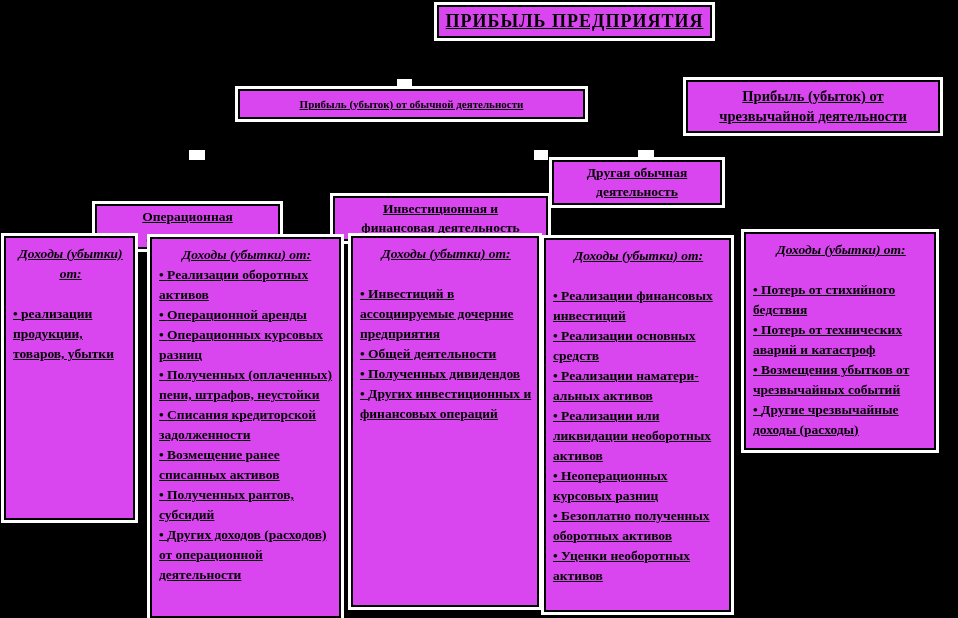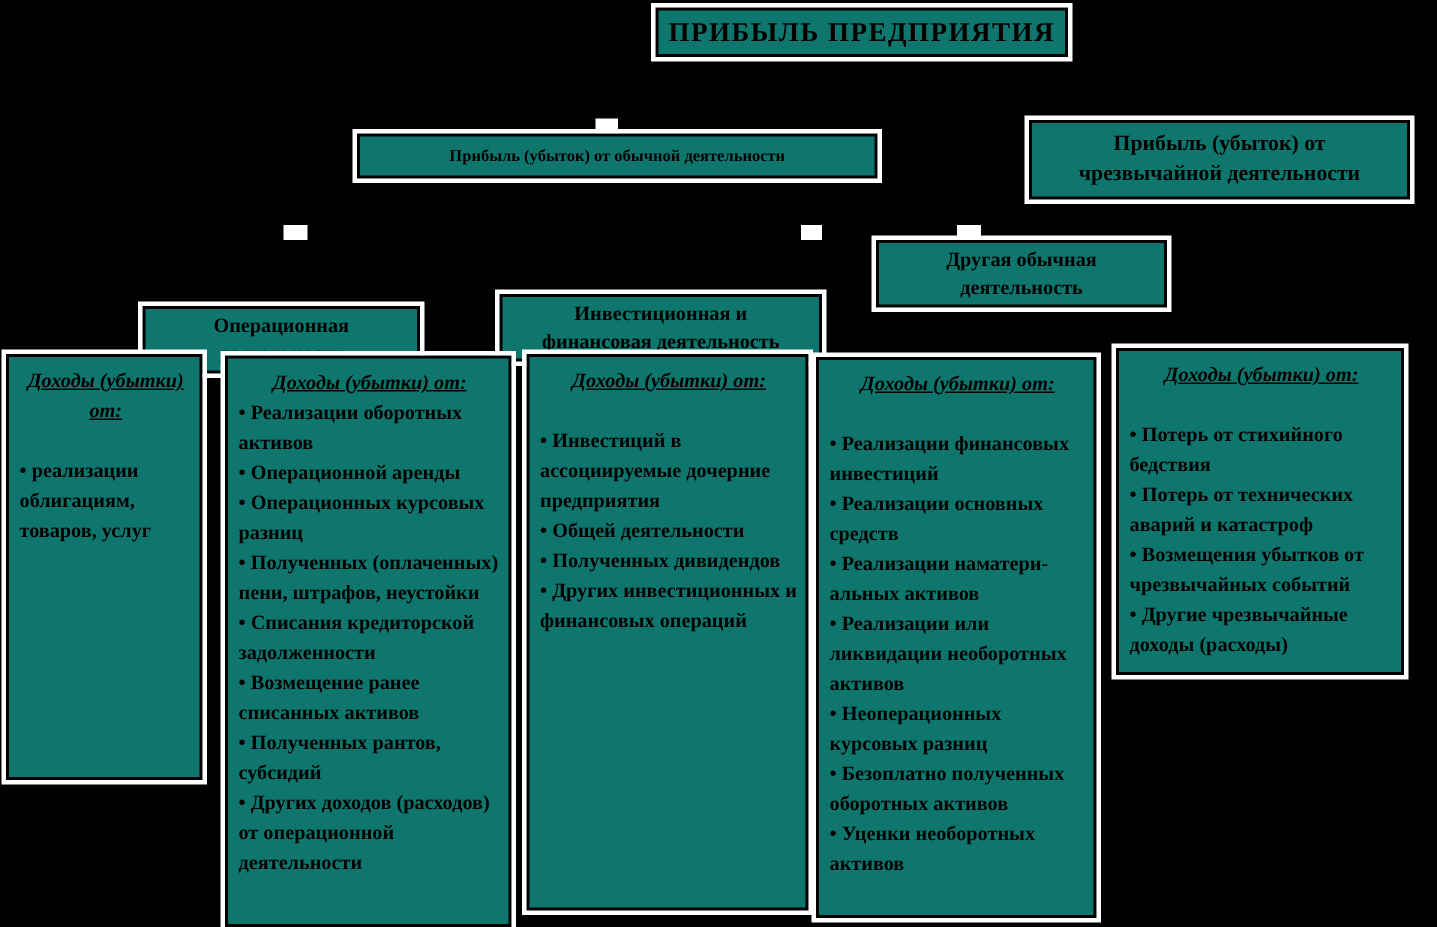--- a/index.html
+++ b/index.html
@@ -4,31 +4,31 @@
 <style>
   html,body{margin:0;padding:0;}
   body{
     width:958px;height:618px;
     background:#000;
     font-family:"Liberation Serif","DejaVu Serif",serif;
     font-weight:bold;color:#000;
   }
   #canvas{position:relative;width:958px;height:618px;background:#000;overflow:hidden;}
   .box{
-    position:absolute;background:#0f766e;border:2px solid #000;outline:3px solid #fff;
-    box-sizing:border-box;overflow:hidden;
+    position:absolute;background:#d946ef;border:2px solid #000;outline:3px solid #fff;
+    box-sizing:border-box;overflow:hidden;text-decoration:underline;
   }
   .center{display:flex;align-items:center;justify-content:center;text-align:center;}
   .stub{position:absolute;background:#fff;}
   .title-box{left:437px;top:5px;width:275px;height:33px;font-size:18px;letter-spacing:1px;}
   .ordinary-box{left:238px;top:89px;width:347px;height:30px;font-size:11px;}
   .extraordinary-box{left:686px;top:80px;width:254px;height:53px;font-size:14.5px;padding:0 20px;line-height:1.35;}
   .op-box{left:95px;top:160px;width:185px;height:45px;font-size:13.5px;padding:0 14px;line-height:1.4;margin-top:44px;}
   .invfin-box{left:333px;top:160px;width:215px;height:45px;font-size:13.5px;padding:0 14px;line-height:1.4;margin-top:36px;}
-  .other-box{left:584px;top:160px;width:194px;height:45px;font-size:13.5px;padding:0 14px;line-height:1.4;}
+  .other-box{left:552px;top:160px;width:170px;height:45px;font-size:13.5px;padding:0 14px;line-height:1.4;}
   .detail{padding:6px 5px 18px 7px;font-size:13.5px;}
   .detail .hdr{
     font-style:italic;text-decoration:underline;text-align:center;
     line-height:20px;margin:0;
   }
   .detail .items{margin:0;}
   .detail .items.gap{margin-top:20px;}
   .detail .item{line-height:20px;}
   .detail .item::before{content:"\2022  ";}
   .box-a{left:4px;top:236px;width:131px;height:284px;}
@@ -71,21 +71,21 @@
     <span>Инвестиционная  и финансовая деятельность</span>
   </div>
 
   <div class="box center other-box">
     <span>Другая  обычная деятельность</span>
   </div>
 
   <div class="box detail box-a">
     <div class="hdr">Доходы (убытки) от:</div>
     <div class="items gap">
-        <div class="item">реализации облигациям, товаров, услуг</div>
+        <div class="item">реализации продукции, товаров, убытки</div>
       </div>
   </div>
 
   <div class="box detail box-b">
     <div class="hdr">Доходы (убытки) от:</div>
     <div class="items">
         <div class="item">Реализации оборотных активов</div>
         <div class="item">Операционной  аренды</div>
         <div class="item">Операционных курсовых разниц</div>
         <div class="item">Полученных (оплаченных) пени, штрафов, неустойки</div>

